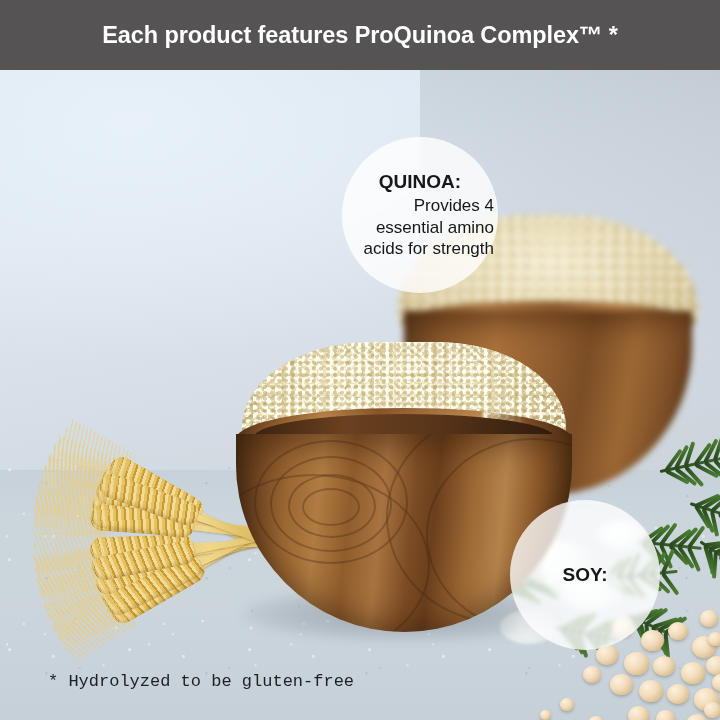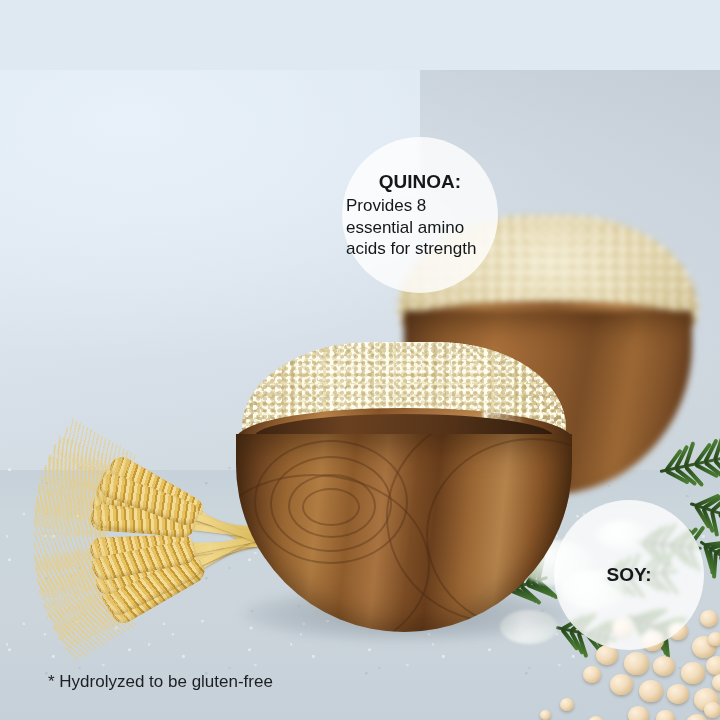--- a/index.html
+++ b/index.html
@@ -354,21 +354,21 @@
   
   .callout {
     position: absolute;
     border-radius: 50%;
     background: rgba(255,255,255,0.78);
     backdrop-filter: blur(2px);
     display: flex;
     flex-direction: column;
     align-items: center;
     justify-content: center;
-    text-align: left;
+    text-align: right;
     color: #15181a;
     z-index: 40;
     box-sizing: border-box;
   }
   .callout .c-title {
     font-size: 19px;
     font-weight: bold;
     line-height: 1.26;
     margin-bottom: 1px;
     white-space: nowrap;
@@ -387,44 +387,48 @@
     padding: 0 4px;
   }
   .callout-barley {
     left: 101px;
     top: 345px;
     width: 148px;
     height: 148px;
     padding: 0 2px;
   }
   .callout-soy {
-    left: 554px;
+    left: 510px;
     top: 500px;
     width: 150px;
     height: 150px;
     padding: 0 6px;
     gap: 32px;
   }
 
   
   .footnote {
     position: absolute;
     left: 48px;
     top: 672px;
     font-size: 17px;
     color: #1c2022;
     white-space: nowrap;
     z-index: 45;
+    font-family: Liberation Mono, monospace;
   }
 </style>
 </head>
 <body>
 
 <div class="infographic">
 
+  <div class="header-bar">
+    <div class="header-title">Each product features ProQuinoa Complex™ *</div>
+  </div>
 
   <div class="photo">
 
     <div class="backdrop-wall"></div>
     <div class="backdrop-wall-right"></div>
     <div class="table-surface"></div>
     <div class="speckle"></div>
 
     <div class="bowl-back">
       <div class="bowl-back-grain"></div>
@@ -651,21 +655,21 @@
         <div class="soybean" style="left: 560px; top: 628px; width: 14px; height: 12.88px;"></div>
         <div class="soybean" style="left: 588px; top: 646px; width: 16px; height: 14.72px;"></div>
         <div class="soybean" style="left: 540px; top: 640px; width: 11px; height: 10.12px;"></div>
         <div class="soybean" style="left: 708px; top: 562px; width: 15px; height: 13.8px;"></div>
       </div>
 
   </div>
 
   <div class="callout callout-quinoa">
     <div class="c-title">QUINOA:</div>
-    <div class="c-body">Provides 8 essential amino acids for strength</div>
+    <div class="c-body">Provides 4 essential amino acids for strength</div>
   </div>
 
 
   <div class="callout callout-soy">
     <div class="c-title">SOY:</div>
   </div>
 
   <div class="footnote">* Hydrolyzed to be gluten-free</div>
 
 </div>

